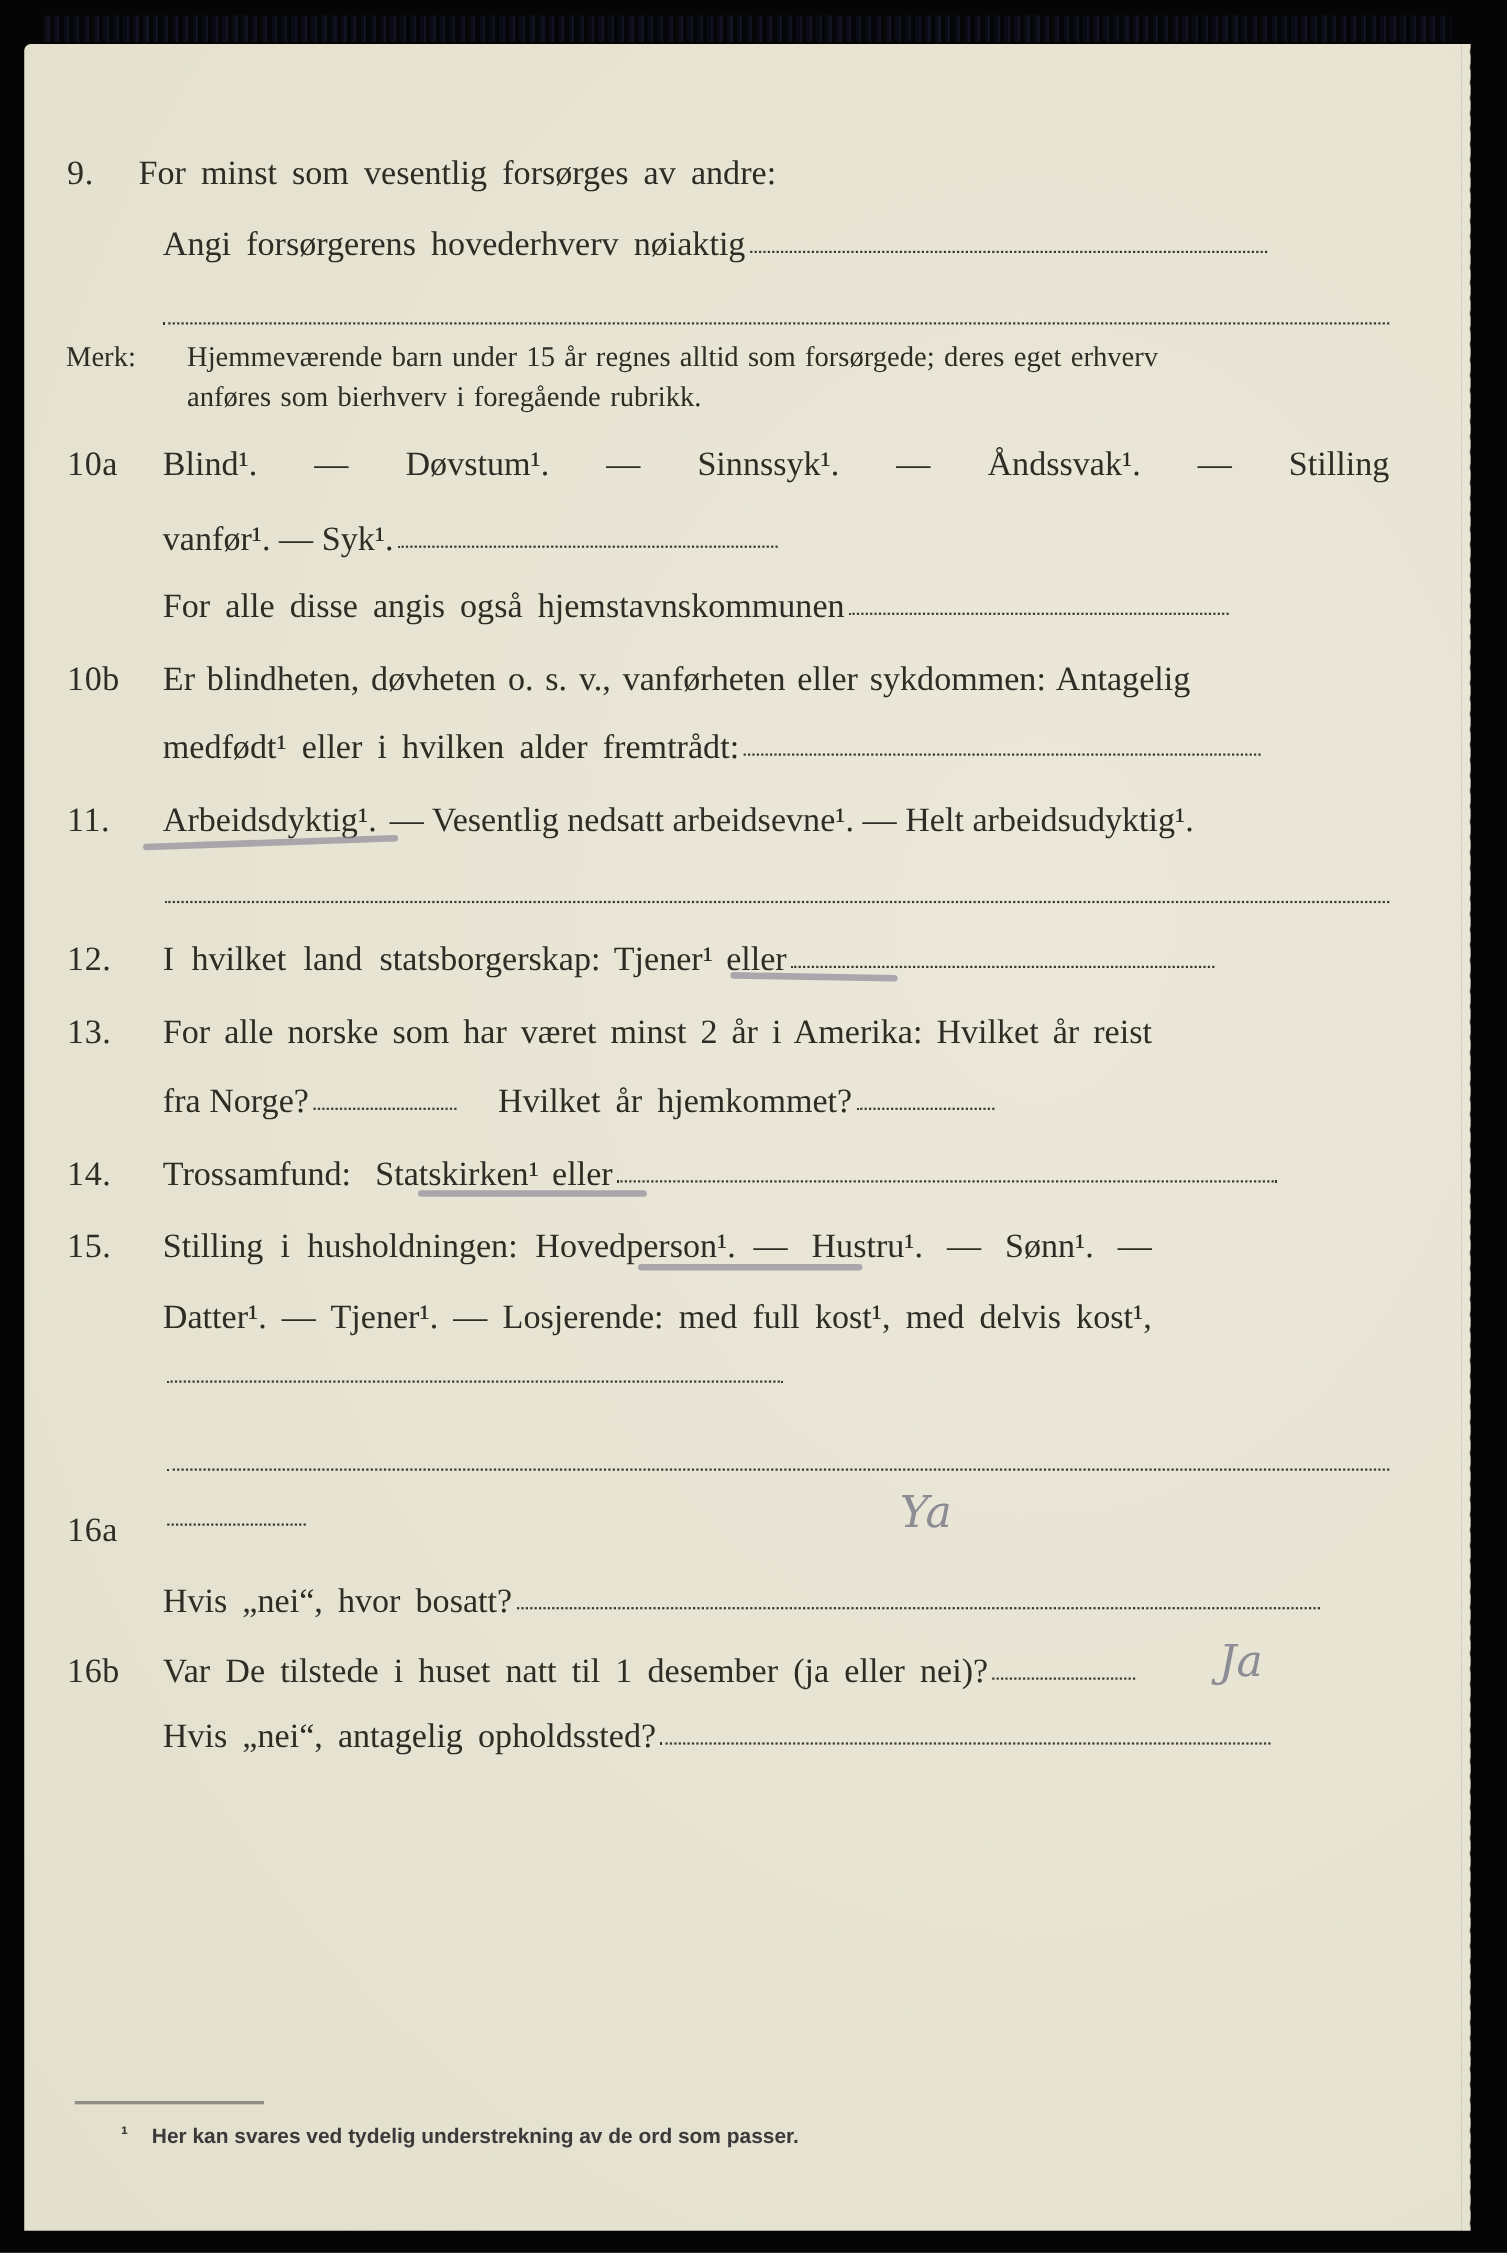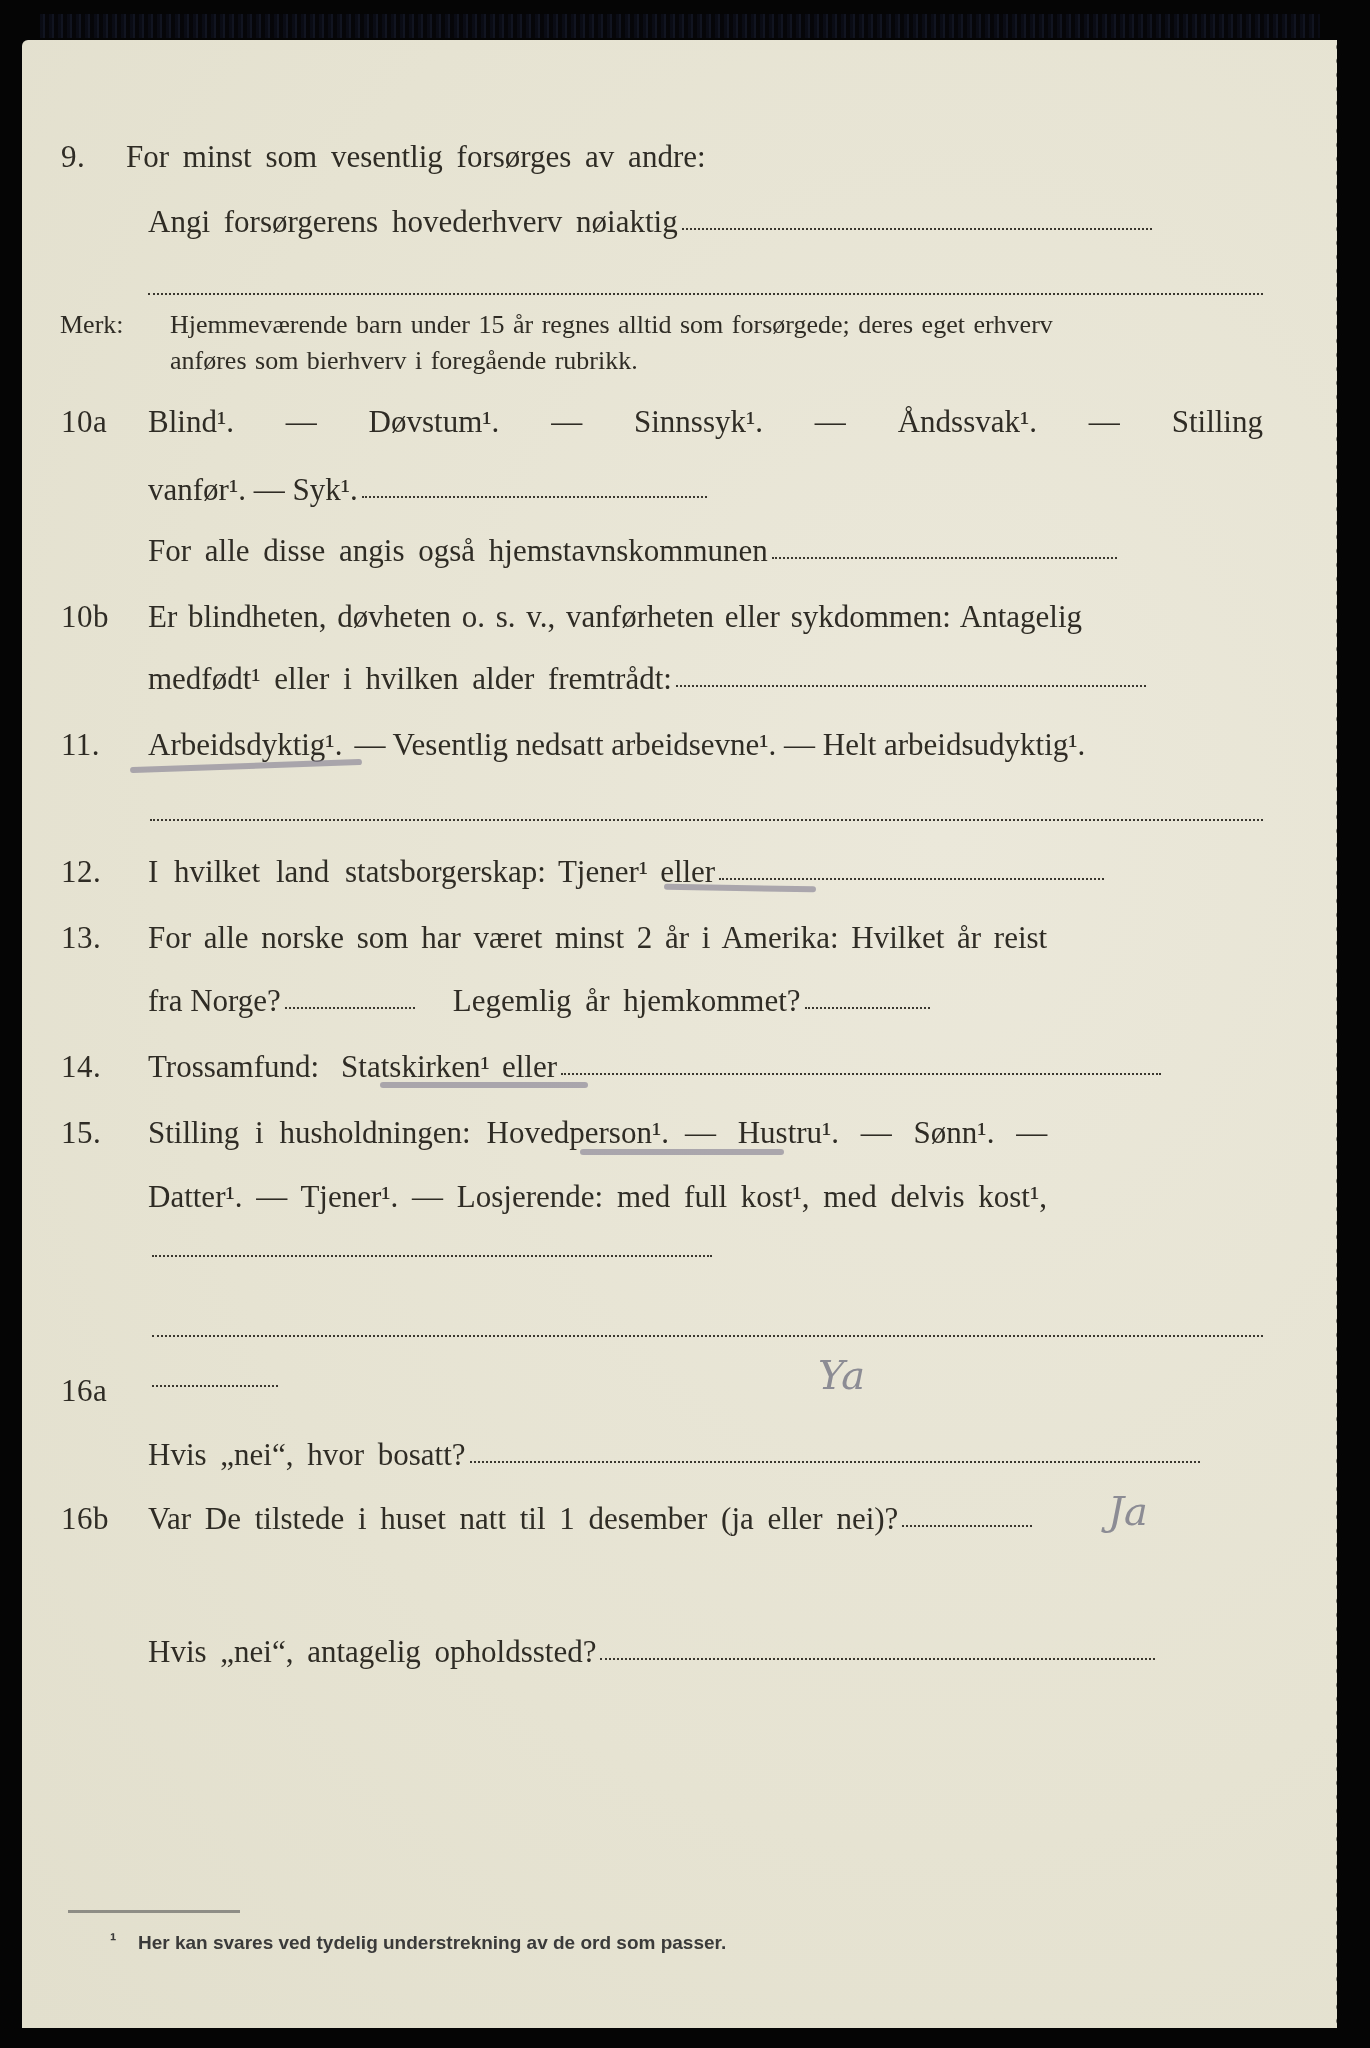--- a/index.html
+++ b/index.html
@@ -110,21 +110,21 @@
 <div class="pencil" style="left:664px;top:885px;width:152px;transform:rotate(1deg)"></div>
 
 <div class="row" style="top:916px;width:1370px">
   <span class="num">13.</span>
   <span class="txt" style="left:148px;word-spacing:5px">For alle norske som har været minst 2 år i Amerika: Hvilket år reist</span>
 </div>
 <div class="row" style="top:979px;width:1370px">
   <span class="txt" style="left:148px">
     <span style="margin-right:0">fra Norge?</span>
     <span class="fill" style="width:130px;margin-right:38px"></span>
-    <span style="margin-right:0;word-spacing:6px">Legemlig år hjemkommet?</span>
+    <span style="margin-right:0;word-spacing:6px">Hvilket år hjemkommet?</span>
     <span class="fill" style="width:125px"></span>
   </span>
 </div>
 
 <div class="row" style="top:1045px;width:1370px">
   <span class="num">14.</span>
   <span class="txt" style="left:148px">
     <span style="margin-right:22px">Trossamfund:</span>
     <span>Statskirken¹</span>
     <span style="margin-right:0">eller</span>
@@ -167,21 +167,21 @@
 </div>
 
 <div class="row" style="top:1497px;width:1370px">
   <span class="num">16b</span>
   <span class="txt" style="left:148px">
     <span style="margin-right:0;word-spacing:6px">Var De tilstede i huset natt til 1 desember (ja eller nei)?</span>
     <span class="fill" style="width:130px"></span>
   </span>
 </div>
 <div class="hand" style="left:1108px;top:1488px">Ja</div>
-<div class="row" style="top:1630px;width:1154px">
+<div class="row" style="top:1556px;width:1154px">
   <span class="txt" style="left:148px">
     <span style="margin-right:0;word-spacing:6px">Hvis „nei“, antagelig opholdssted?</span>
     <span class="fill" style="width:555px"></span>
   </span>
 </div>
 
 <div class="footrule"></div>
 <div class="foot" style="left:110px;top:1930px">¹</div>
 <div class="foot" style="left:138px;top:1932px">Her kan svares ved tydelig understrekning av de ord som passer.</div>
 

